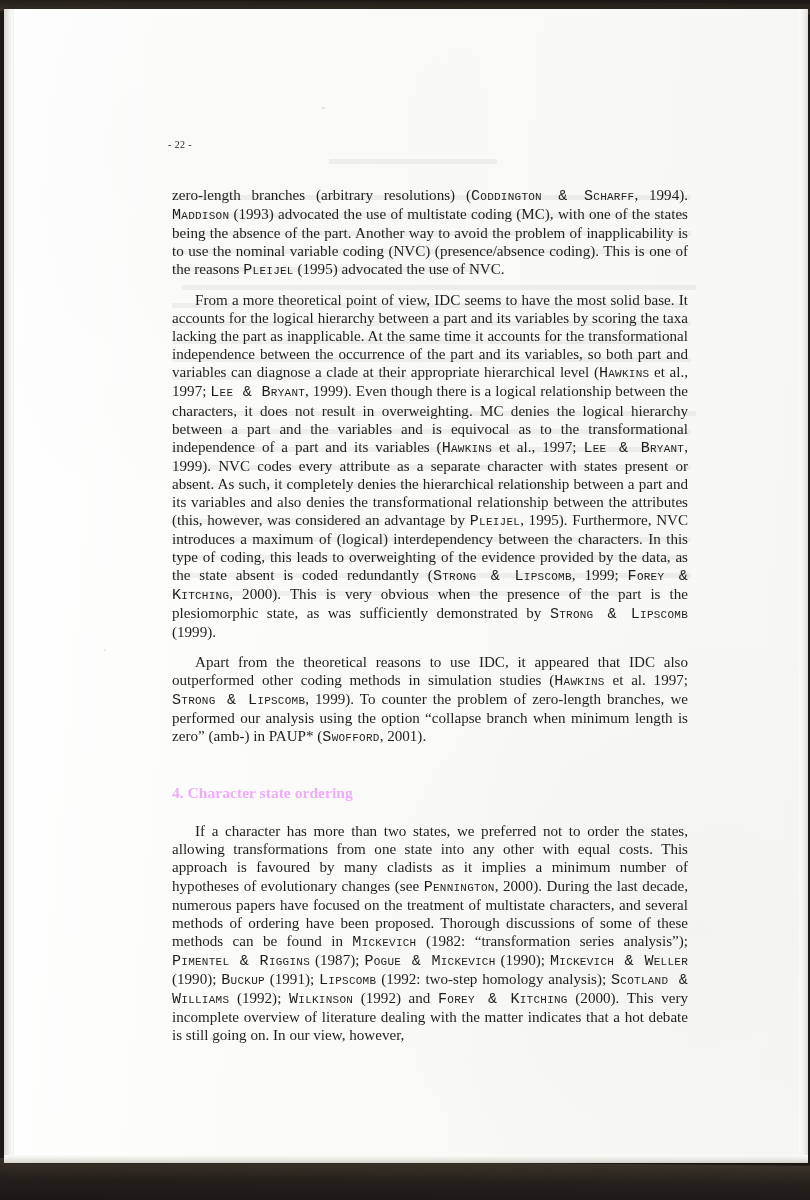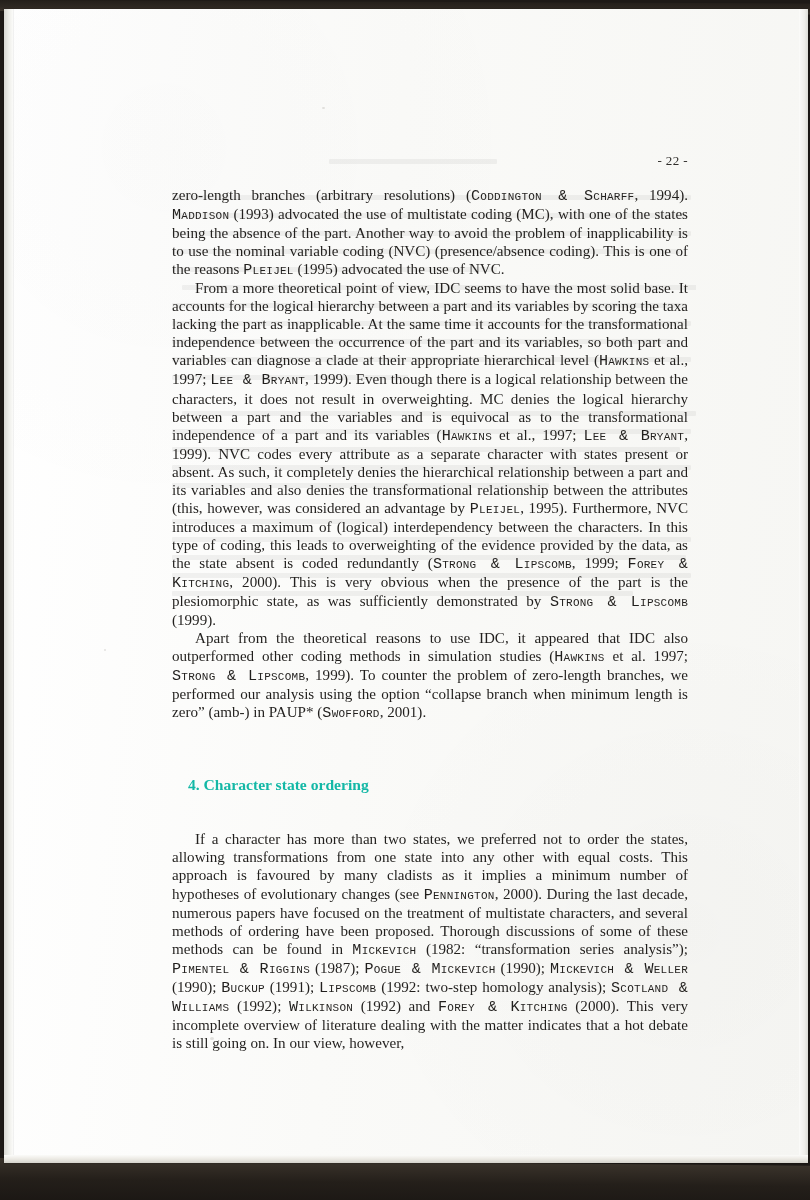--- a/index.html
+++ b/index.html
@@ -80,57 +80,57 @@
   
   .bottom-edge {
     position: absolute;
     left: 0; top: 1146px;
     width: 804px; height: 8px;
     background: linear-gradient(180deg, #fbfbf9 0%, #eceae4 50%, #d5d3cc 100%);
   }
   .folio {
     position: absolute;
     left: 168px;
-    top: 153px;
+    top: 139px;
     width: 520px;
-    text-align: right;
-    font-size: 13px;
+    text-align: left;
+    font-size: 10px;
     color: #2e2c29;
     letter-spacing: 0.4px;
   }
   .body-block {
     position: absolute;
     left: 172px;
     top: 186px;
     width: 516px;
   }
   p.para {
     margin: 0;
     text-align: justify;
     text-justify: inter-word;
     font-size: 15.1px;
     line-height: 18.05px;
     color: #211f1d;
     text-indent: 23px;
     hyphens: none;
   }
   p.para.first { text-indent: 0; }
-  p.para + p.para { margin-top: 0px; }
+  p.para + p.para { margin-top: 12px; }
 
   .sc {
     font-variant: small-caps;
     letter-spacing: 0.25px;
     font-family: Liberation Mono, monospace;
   }
 
   h2.heading {
-    margin: 16px;
+    margin: 0;
     font-size: 15.6px;
     font-weight: bold;
-    color: #14b8a6;
+    color: #f0abfc;
     line-height: 18px;
     text-align: left;
   }
   .sp-before-heading { height: 38px; }
   .sp-after-heading  { height: 20px; }
 
   
   .ghost-layer {
     position: absolute;
     left: 168px;

